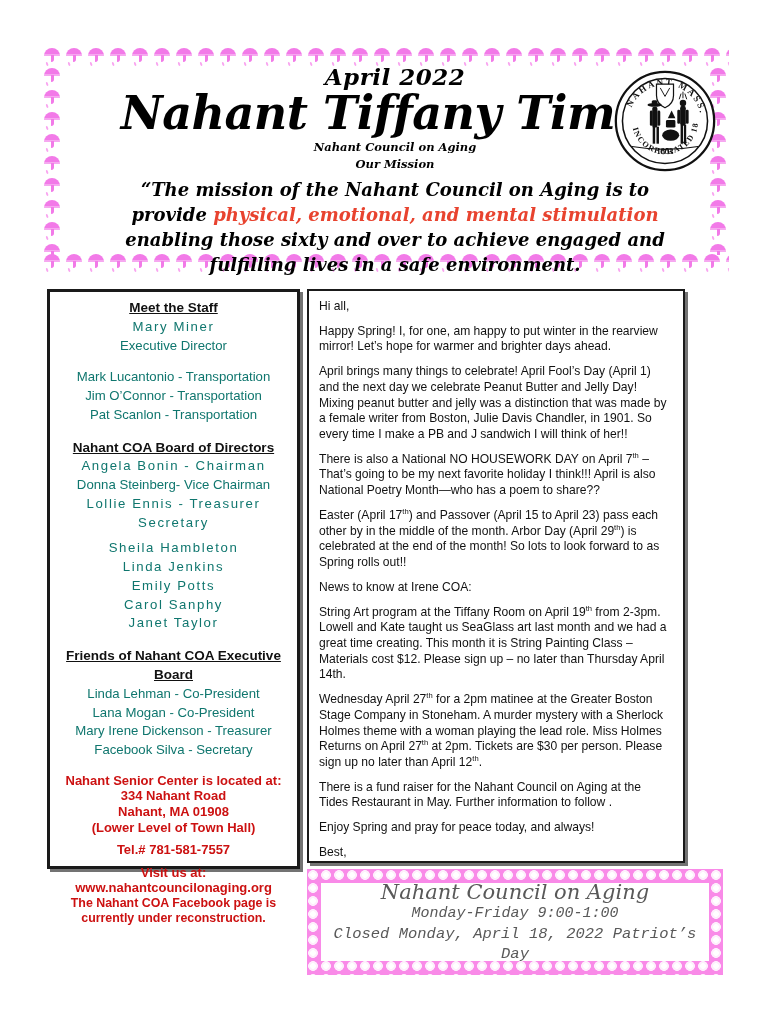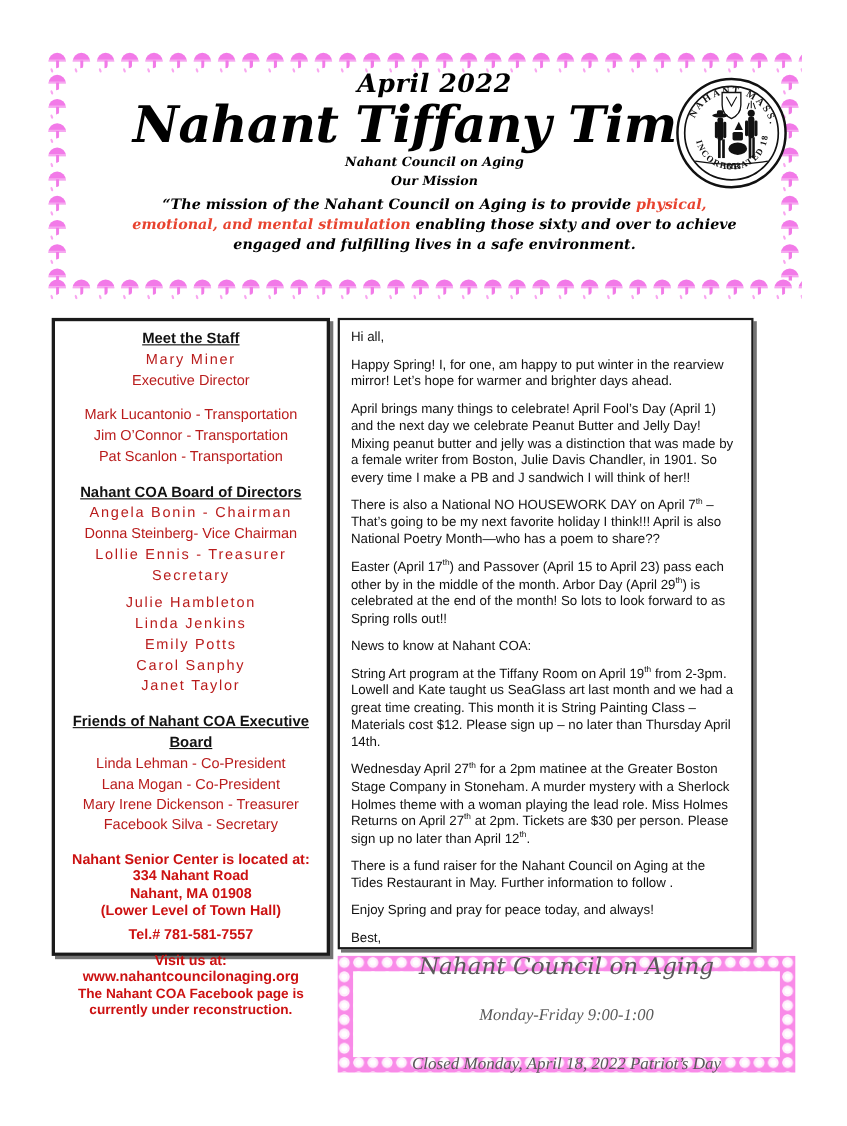--- a/index.html
+++ b/index.html
@@ -121,21 +121,21 @@
     font-weight: bold;
     font-size: 11.5px;
     line-height: 1.15;
     color: #000;
     margin: 4px 0 0 0;
   }
   .mission {
     font-family: "DejaVu Serif", "Liberation Serif", serif;
     font-style: italic;
     font-weight: bold;
-    font-size: 13px;
+    font-size: 18px;
     line-height: 1.38;
     color: #000;
     margin: 7px auto 0 auto;
     max-width: 560px;
   }
   .mission .hl { color: #e8432f; }
 
   .town-seal {
     position: absolute;
     right: 22px;
@@ -161,21 +161,21 @@
   .sb-head {
     font-size: 13.5px;
     font-weight: bold;
     text-decoration: underline;
     color: #111;
     line-height: 1.25;
     margin: 2px 0 1px 0;
   }
   .sb-line {
     font-size: 13.2px;
-    color: #b91c1c;
+    color: #0f766e;
     line-height: 1.42;
   }
   .sb-line.spaced { letter-spacing: 1.6px; }
   .sb-gap { height: 13px; }
   .sb-gap-sm { height: 7px; }
   .sb-red {
     color: #cc1111;
     font-weight: bold;
     font-size: 13px;
     line-height: 1.2;
@@ -248,26 +248,25 @@
     text-align: center;
   }
   .hours-title {
     font-family: "DejaVu Serif", "Liberation Serif", serif;
     font-style: italic;
     font-size: 21px;
     color: #595959;
     line-height: 1.15;
   }
   .hours-line {
-    font-family: Liberation Serif, serif;
+    font-family: Liberation Mono, monospace;
     font-style: italic;
     font-size: 15px;
     color: #595959;
     line-height: 1.3;
-    margin-top: 24px;
   }
   .hours-line.last { font-size: 15.5px; }
 </style>
 </head>
 <body>
 
 <div class="masthead"></div>
 
 <div class="umbrella-frame">
   <div class="umb-row top">
@@ -593,21 +592,21 @@
   <div class="sb-gap"></div>
 
   <div class="sb-head">Nahant COA Board of Directors</div>
   <div class="sb-line spaced">Angela Bonin - Chairman</div>
   <div class="sb-line">Donna Steinberg- Vice Chairman</div>
   <div class="sb-line spaced">Lollie Ennis - Treasurer</div>
   <div class="sb-line spaced">Secretary</div>
 
   <div class="sb-gap-sm"></div>
 
-  <div class="sb-line spaced">Julie Hambleton</div>
+  <div class="sb-line spaced">Sheila Hambleton</div>
   <div class="sb-line spaced">Linda Jenkins</div>
   <div class="sb-line spaced">Emily Potts</div>
   <div class="sb-line spaced">Carol Sanphy</div>
   <div class="sb-line spaced">Janet Taylor</div>
 
   <div class="sb-gap"></div>
 
   <div class="sb-head">Friends of Nahant COA Executive</div>
   <div class="sb-head">Board</div>
   <div class="sb-line">Linda Lehman - Co-President</div>
@@ -633,21 +632,21 @@
   <div class="sb-red small">The Nahant COA Facebook page is</div>
   <div class="sb-red small">currently under reconstruction.</div>
 </div>
 
 <div class="letter">
   <p>Hi all,</p>
   <p>Happy Spring!  I, for one, am happy to put winter in the rearview mirror! Let’s hope for warmer and brighter days ahead.</p>
   <p>April brings many things to celebrate!  April Fool’s Day (April 1) and the next day we celebrate Peanut Butter and Jelly Day! Mixing peanut butter and jelly was a distinction that was made by a female writer from Boston, Julie Davis Chandler, in 1901. So every time I make a PB and J sandwich I will think of her!!</p>
   <p><span>There is also a National NO HOUSEWORK DAY on April 7</span><sup>th</sup><span> – That’s going to be my next favorite holiday I think!!!  April is also National Poetry Month—who has a poem to share??</span></p>
   <p><span>Easter (April 17</span><sup>th</sup><span>) and Passover (April 15 to April 23) pass each other by in the middle of the month. Arbor Day (April 29</span><sup>th</sup><span>) is celebrated at the end of the month!  So lots to look forward to as Spring rolls out!!</span></p>
-  <p>News to know at Nahant COA:</p>
+  <p>News to know at Irene COA:</p>
   <p><span>String Art program at the Tiffany Room on April 19</span><sup>th</sup><span> from 2-3pm.  Lowell and Kate taught us SeaGlass art last month and we had a great time creating. This month it is String Painting Class – Materials cost $12. Please sign up – no later than Thursday April 14th.</span></p>
   <p><span>Wednesday April 27</span><sup>th</sup><span> for a 2pm matinee at the Greater Boston Stage Company in Stoneham. A murder mystery with a Sherlock Holmes theme with a woman playing the lead role. Miss Holmes Returns on April 27</span><sup>th</sup><span> at 2pm. Tickets are $30 per person. Please sign up no later than April 12</span><sup>th</sup><span>.</span></p>
   <p>There is a fund raiser for the Nahant Council on Aging at the Tides Restaurant in May. Further information to follow .</p>
   <p>Enjoy Spring and pray for peace today, and always!</p>
   <p>Best,</p>
 
 </div>
 
 <div class="hours-box">
   <div class="floral-frame"></div>

